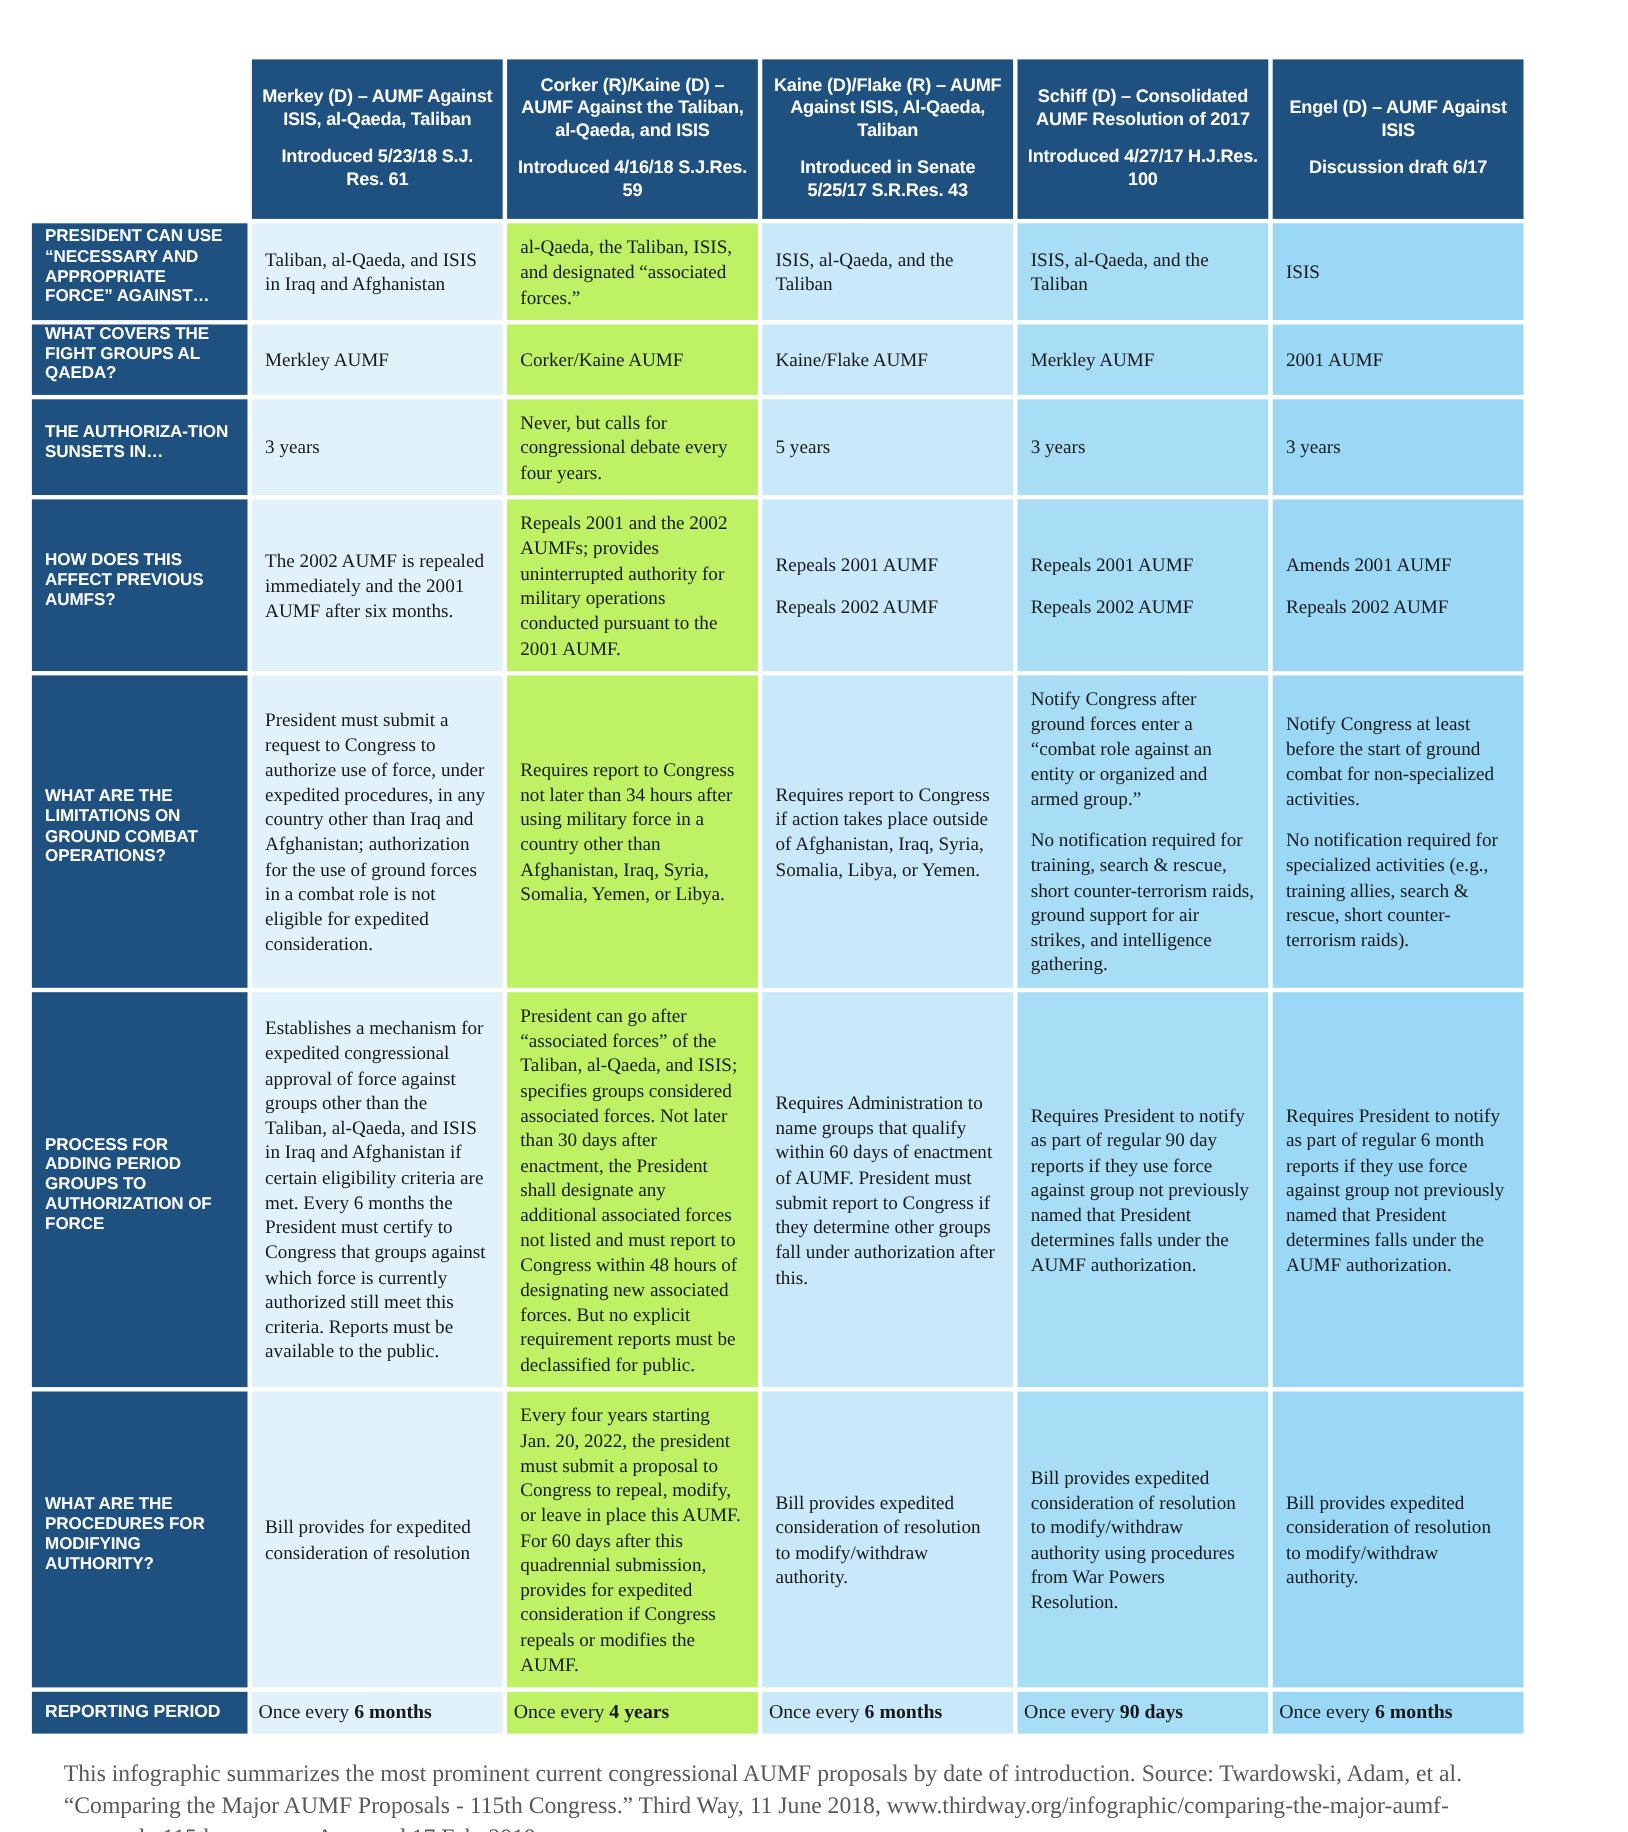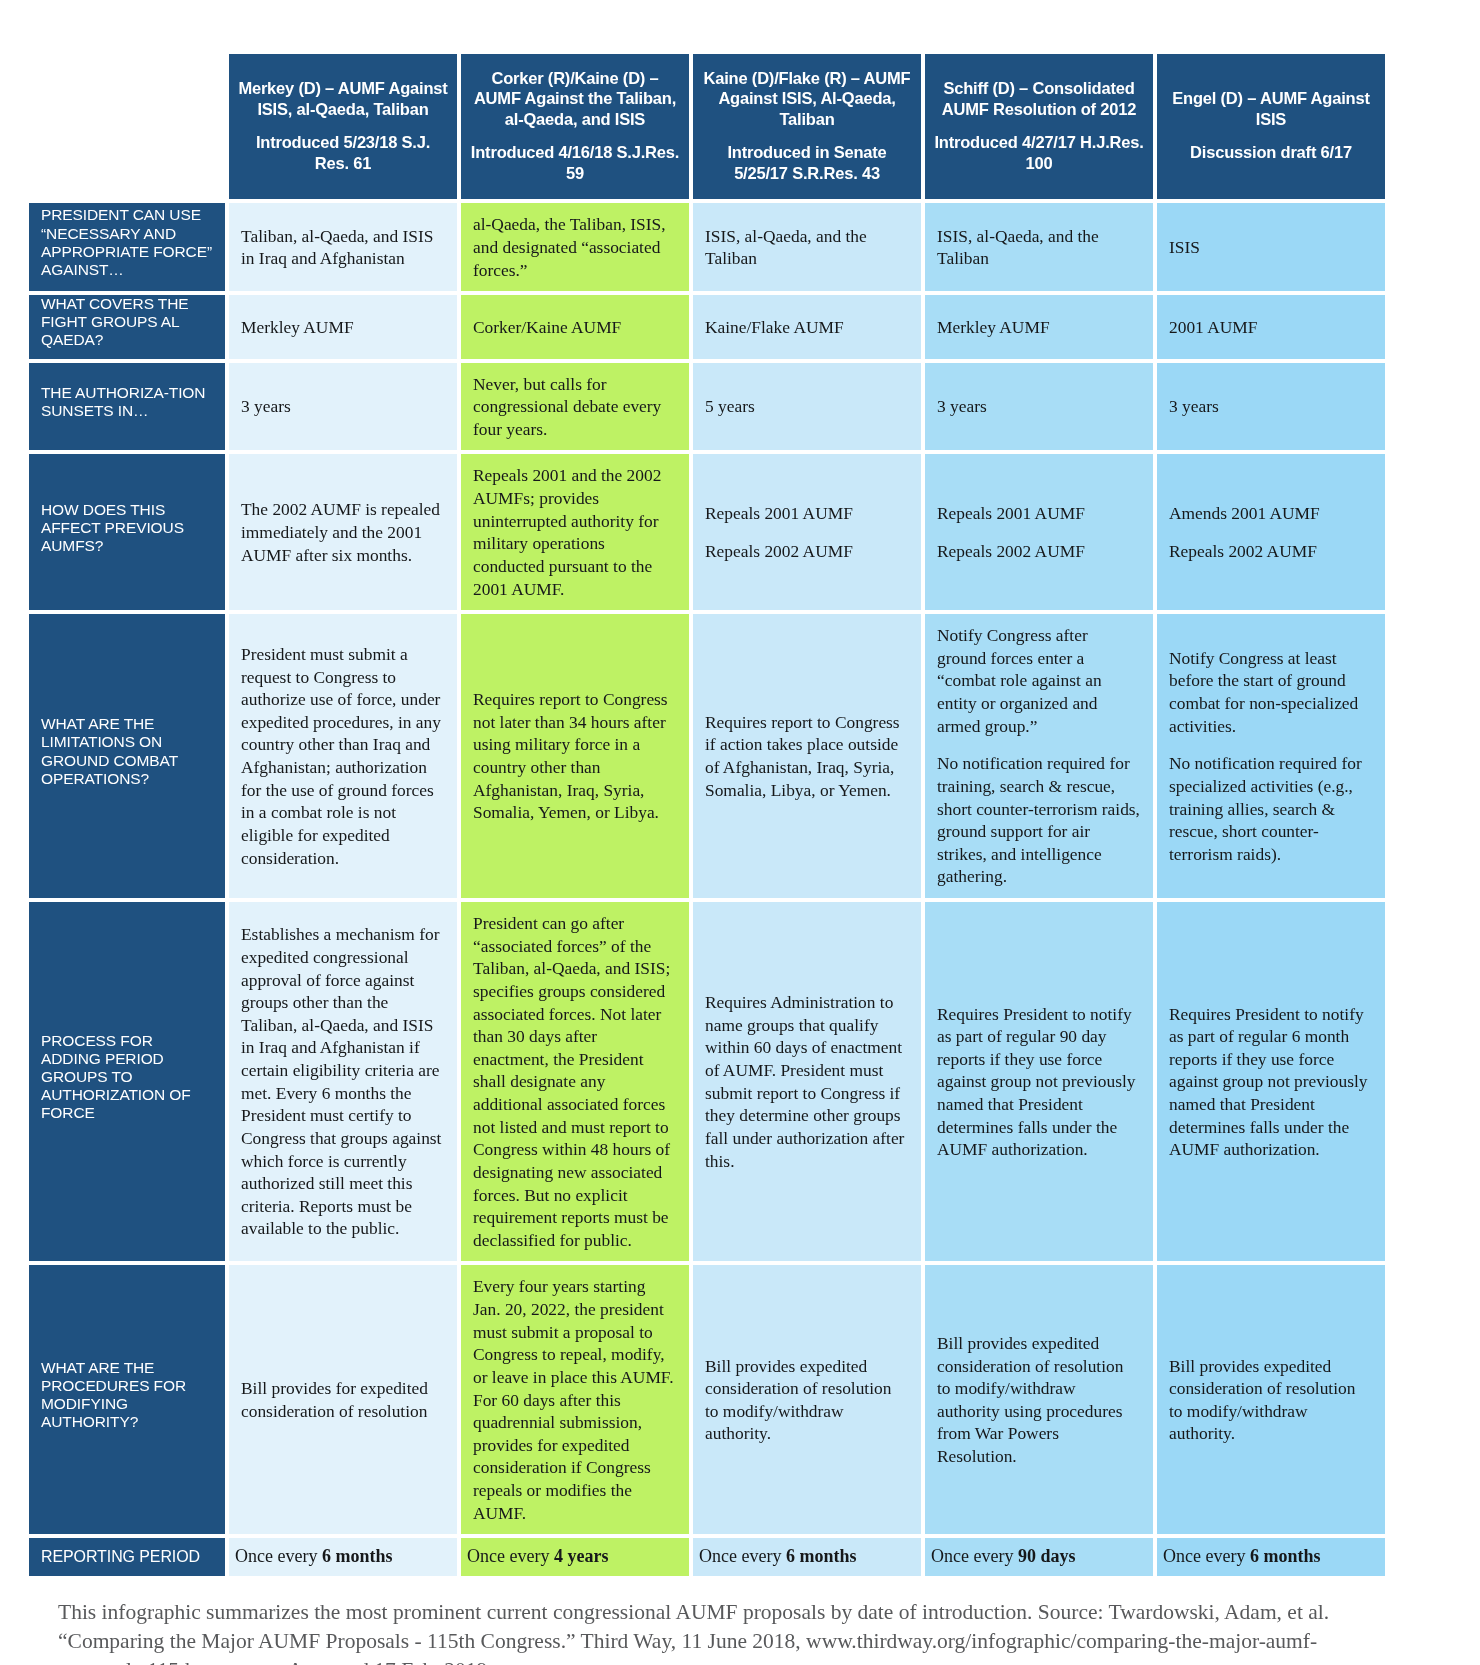--- a/index.html
+++ b/index.html
@@ -56,21 +56,21 @@
   th.colhead .sub {
     display: block;
     margin-top: 13px;
   }
 
   
   th.rowhead {
     background: #1f5180;
     color: #ffffff;
     font-family: "Liberation Sans", sans-serif;
-    font-weight: normal;
+    font-weight: bold;
     font-size: 15.5px;
     line-height: 1.17;
     text-align: left;
     vertical-align: middle;
     padding: 0 10px 9px 12px;
     letter-spacing: -0.1px;
   }
 
   
   td.cell {
@@ -136,21 +136,21 @@
         </th>
         <th class="colhead">
           <span>Corker (R)/Kaine (D) – AUMF Against the Taliban, al-Qaeda, and ISIS</span>
           <span class="sub">Introduced 4/16/18 S.J.Res. 59</span>
         </th>
         <th class="colhead">
           <span>Kaine (D)/Flake (R) – AUMF Against ISIS, Al-Qaeda, Taliban</span>
           <span class="sub">Introduced in Senate 5/25/17 S.R.Res. 43</span>
         </th>
         <th class="colhead">
-          <span>Schiff (D) – Consolidated AUMF Resolution of 2012</span>
+          <span>Schiff (D) – Consolidated AUMF Resolution of 2017</span>
           <span class="sub">Introduced 4/27/17 H.J.Res. 100</span>
         </th>
         <th class="colhead">
           <span>Engel (D) – AUMF Against ISIS</span>
           <span class="sub">Discussion draft 6/17</span>
         </th>
       </tr>
     </thead>
     <tbody id="tbody">
         <tr>

